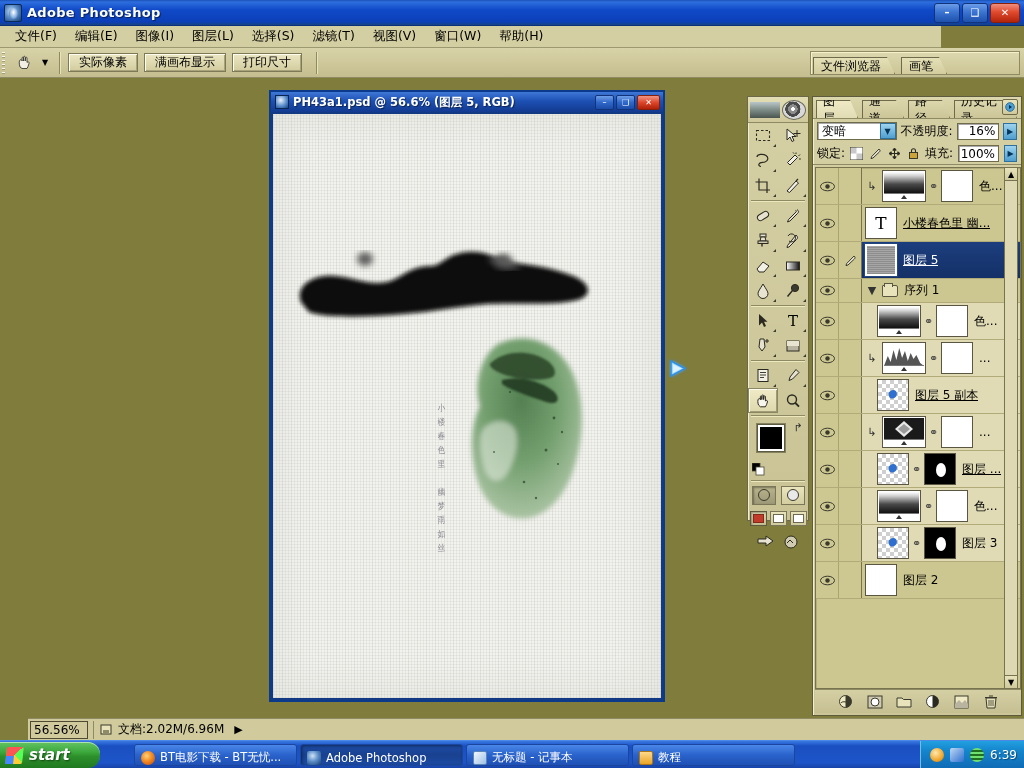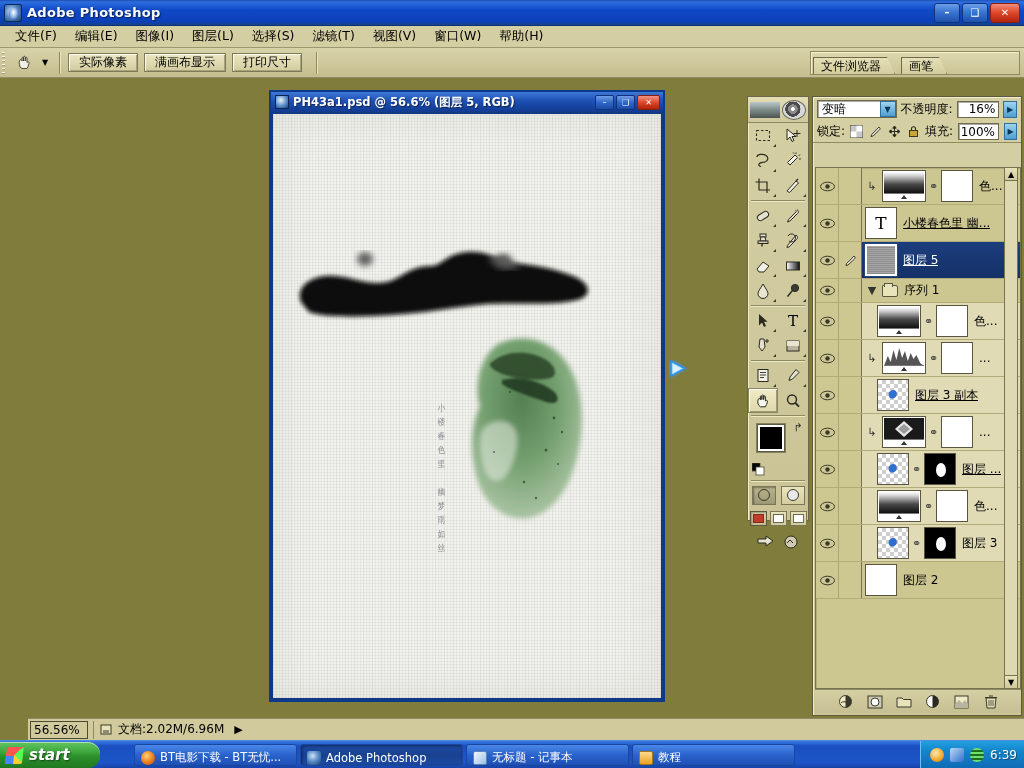--- a/index.html
+++ b/index.html
@@ -26,21 +26,21 @@
   #titlebar .tb-icon:after{ content:""; position:absolute; left:4px; top:3px; width:9px;height:11px;
      background:radial-gradient(ellipse at 50% 40%,#fff 0%,#86b0e0 55%,#1d4f94 100%); border-radius:50% 50% 45% 45%;}
   #titlebar .tb-title { color:#fff; font-weight:bold; font-size:13px; text-shadow:1px 1px 1px rgba(0,0,0,.55); letter-spacing:.3px;}
   #titlebar .tb-btns { margin-left:auto; display:flex; gap:2px; padding-right:4px; }
   .winbtn { width:26px; height:20px; border-radius:3px; border:1px solid #11337a;
      display:flex;align-items:center;justify-content:center; color:#fff; font-size:10px; font-weight:bold;
      background:linear-gradient(180deg,#6b9ce8 0%,#3b74d1 45%,#1d51ad 100%); }
   .winbtn.close { background:linear-gradient(180deg,#f08e7e 0%,#e04a2d 45%,#b2240c 100%); border-color:#8b2008; width:30px;}
 
   
-  #menubar { position:absolute; left:0; top:26px; width:1024px; height:22px;
+  #menubar { position:absolute; left:0; top:26px; width:941px; height:22px;
      background:#d4cfa2; border-bottom:1px solid #9c9870; display:flex; align-items:center; padding-left:6px;}
   #menubar .mi { padding:2px 9px; color:#000; font-size:12.5px; white-space:nowrap;}
 
   
   #optionsbar { position:absolute; left:0; top:48px; width:1024px; height:30px;
      background:linear-gradient(180deg,#d8d3a8 0%,#cdc79a 55%,#c3bd8f 100%);
      border-bottom:1px solid #8e8a63; display:flex; align-items:center; }
   .grip { width:7px; height:26px; margin:0 3px 0 1px;
      background-image:repeating-linear-gradient(180deg,#fff 0 1px,#9a9570 1px 2px,transparent 2px 4px);
      background-size:3px 4px; background-position:1px 2px; background-repeat:repeat-y; opacity:.85;}
@@ -597,20 +597,32 @@
           <path d="M2 5 h8 v-3 l7 5 -7 5 v-3 h-8 z" fill="#e6e2cf" stroke="#2a2a20" stroke-width="1"></path>
         </svg>
       <svg width="18" height="16" viewBox="0 0 18 16">
           <circle cx="9" cy="8" r="6" fill="#cfcab0" stroke="#2a2a20" stroke-width="1"></circle>
           <path d="M5 9 l3-3 3 3" fill="none" stroke="#2a2a20" stroke-width="1"></path>
         </svg>
     </div>
   </div>
 
   <div id="layers-palette">
+    <div id="lp-tabs">
+      <div class="lp-tab active">图层</div>
+      <div class="lp-tab">通道</div>
+      <div class="lp-tab">路径</div>
+      <div class="lp-tab">历史记录</div>
+      <div id="lp-menu-btn">
+        <svg width="10" height="10" viewBox="0 0 10 10">
+            <circle cx="5" cy="5" r="4.3" fill="#4f9fd0" stroke="#2e6f9e"></circle>
+            <path d="M4 3 L7 5 L4 7 Z" fill="#083152"></path>
+          </svg>
+      </div>
+    </div>
 
     <div id="lp-row1">
       <div class="combo">
         <span>变暗</span>
         <span class="arrow">▼</span>
       </div>
       <span class="lbl">不透明度:</span>
       <div class="numfield">16%</div>
       <div class="spin">▶</div>
     </div>
@@ -765,21 +777,21 @@
               <circle cx="7.5" cy="5.5" r="2.2" fill="#3a3a2c"></circle>
             </svg>
         </div>
         <div class="c-link"></div>
         <div class="lcontent">
           <div class="thumb checker" style="margin-left:12px;">
             <svg width="100%" height="100%" viewBox="0 0 32 32">
                 <path d="M13 12 C17 9 21 12 20 16 C19 20 14 21 12 18 C11 15 11 13 13 12 Z" fill="#2f6fd0"></path>
               </svg>
           </div>
-          <span class="lname u">图层 3 副本</span>
+          <span class="lname u">图层 5 副本</span>
         </div>
       </div>
 
       <div class="lrow ingroup">
         <div class="c-eye">
           <svg class="eye" viewBox="0 0 15 11">
               <ellipse cx="7.5" cy="5.5" rx="7" ry="4.3" fill="none" stroke="#3a3a2c" stroke-width="1"></ellipse>
               <circle cx="7.5" cy="5.5" r="2.2" fill="#3a3a2c"></circle>
             </svg>
         </div>

